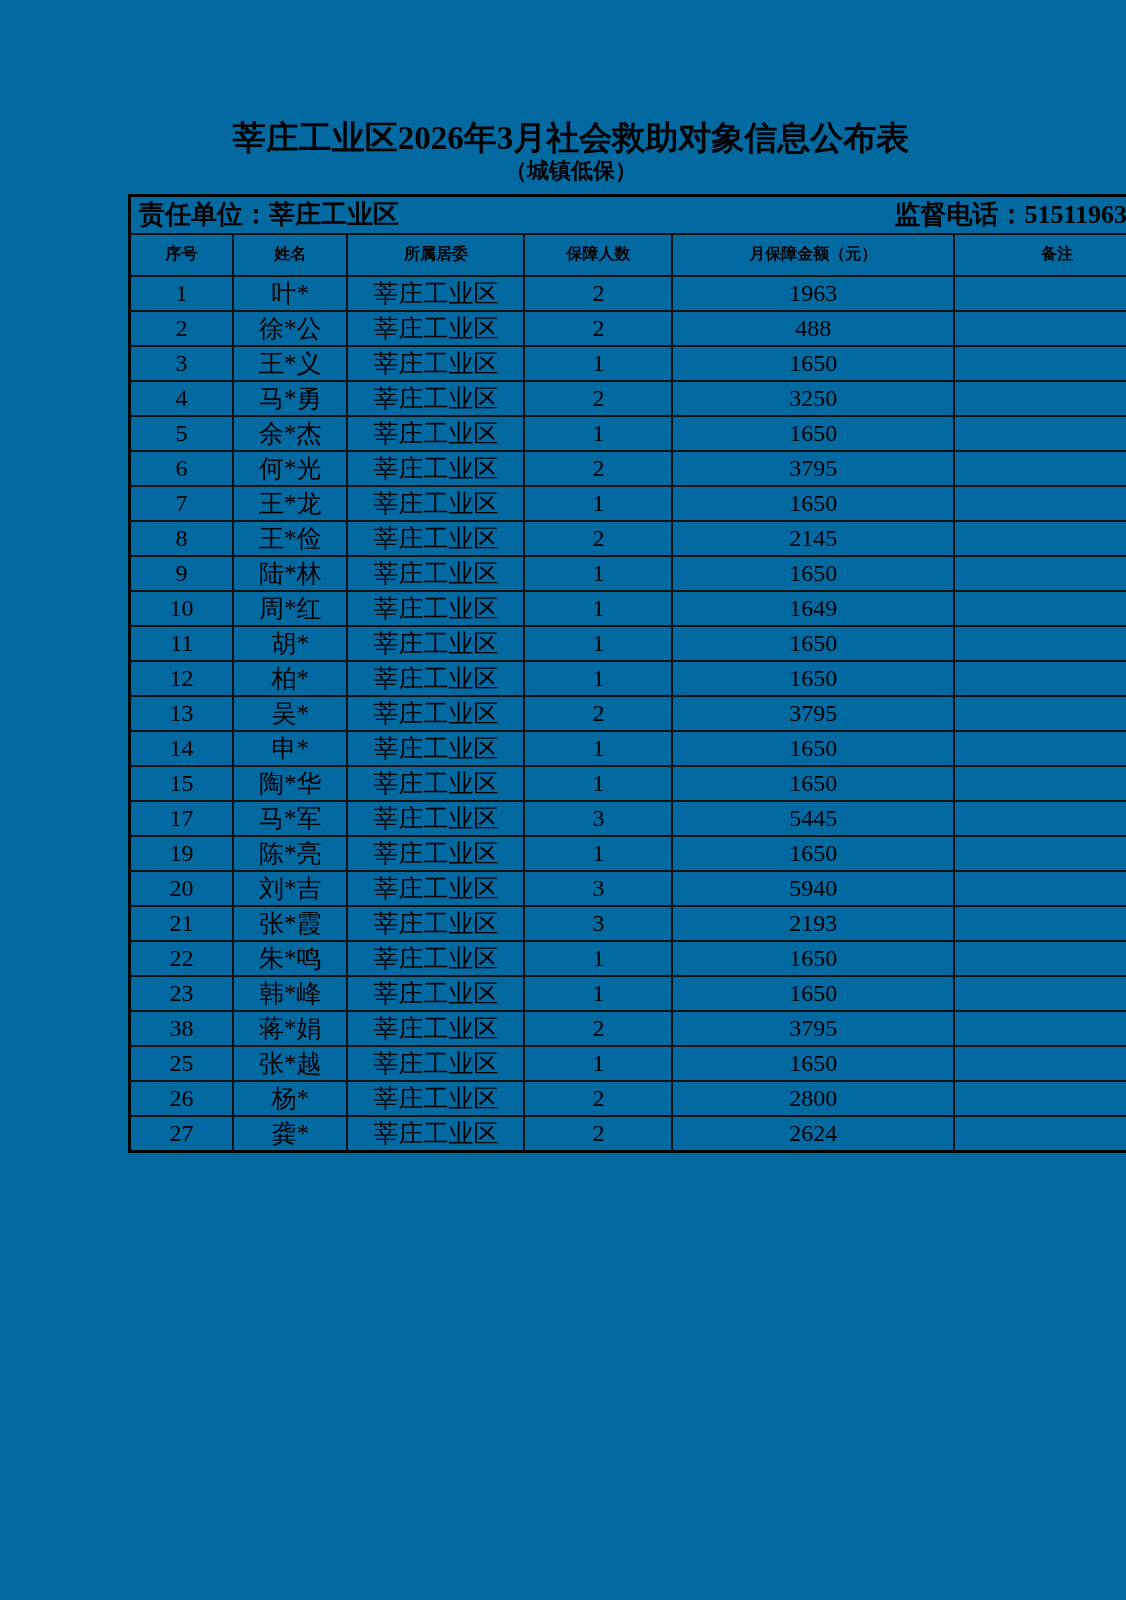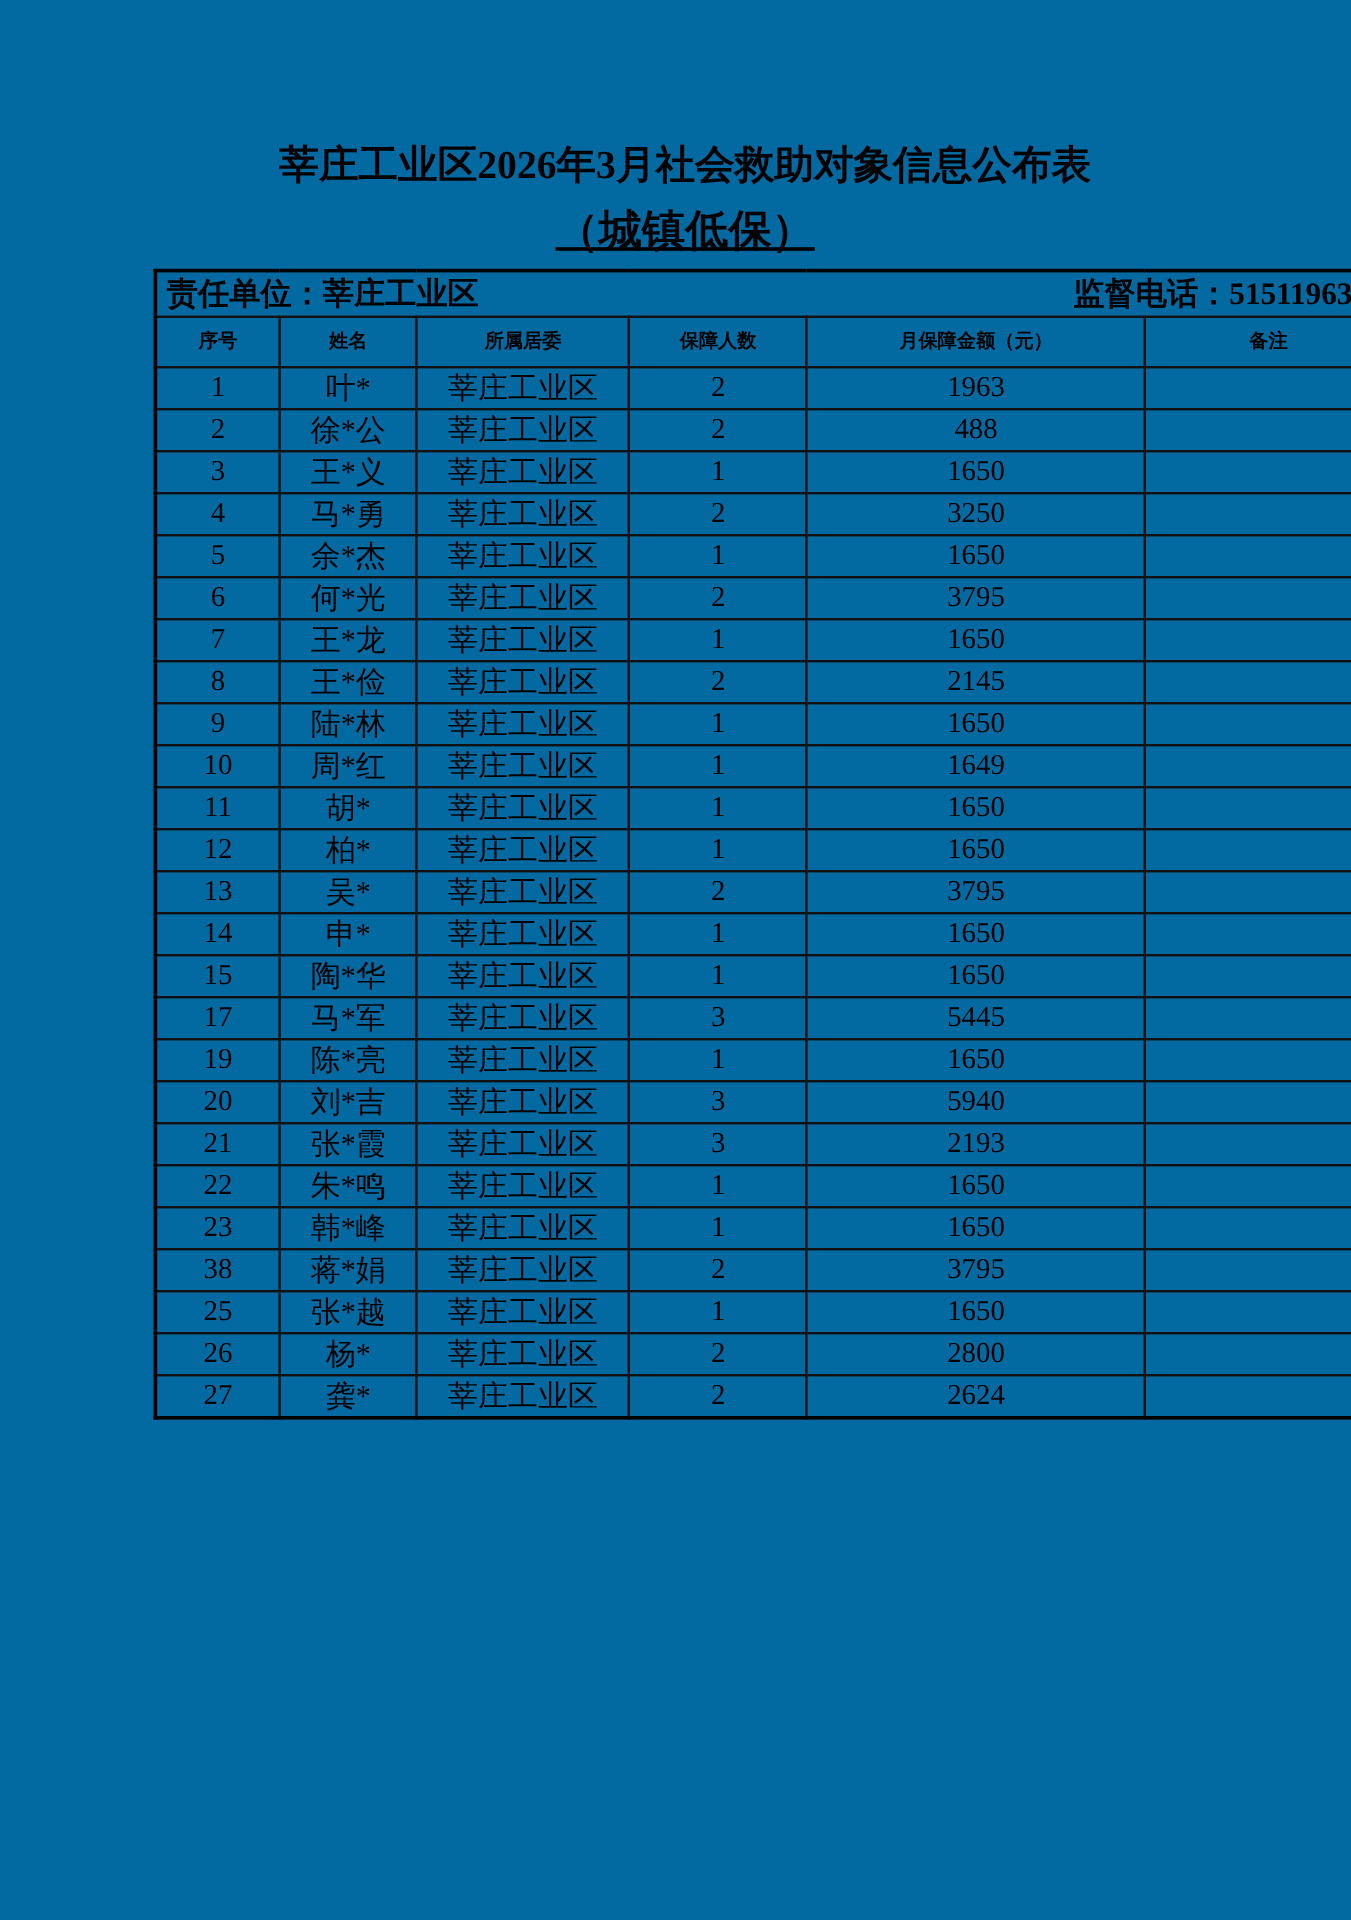--- a/index.html
+++ b/index.html
@@ -28,25 +28,24 @@
     margin-bottom: 10px;
   }
   .doc-title {
     font-size: 33px;
     font-weight: 700;
     line-height: 1.1;
     letter-spacing: 0px;
     white-space: nowrap;
   }
   .doc-subtitle {
-    font-size: 36px;
+    font-size: 22px;
     font-weight: 700;
     line-height: 1.15;
-    margin-top: 16px;
-    text-decoration: underline;
+    margin-top: 2px;
   }
   table.main {
     border-collapse: collapse;
     table-layout: fixed;
     width: 1034px;
     border: 3px solid #000000;
   }
   table.main td, table.main th {
     border: 2px solid #111111;
     padding: 0 4px;

